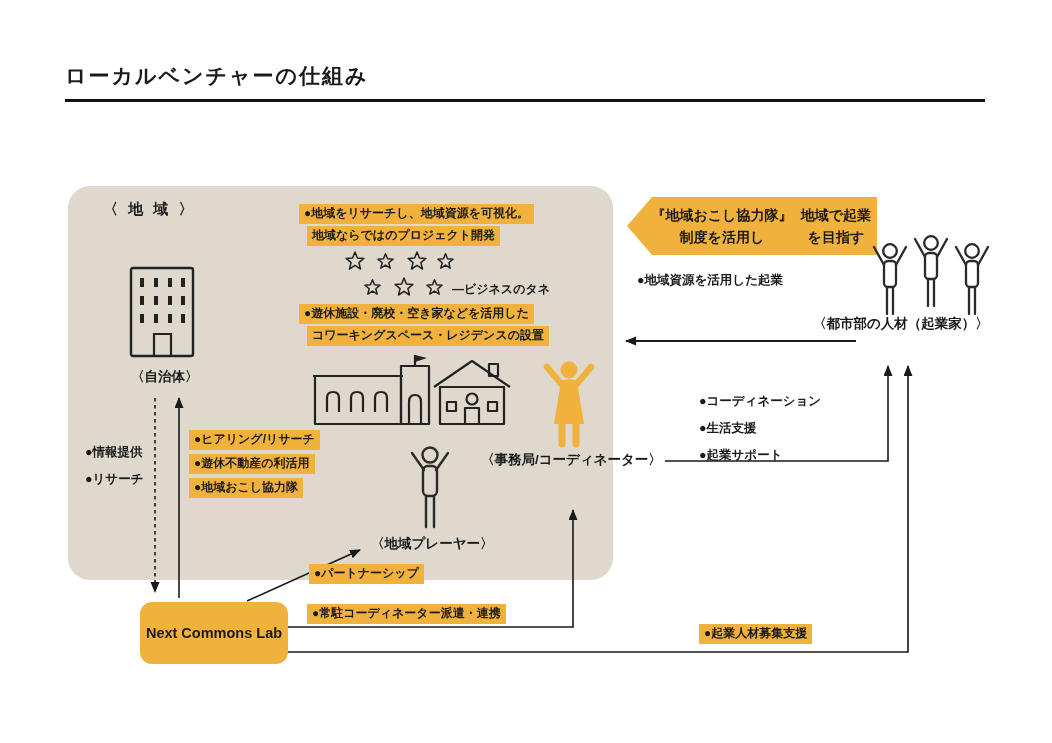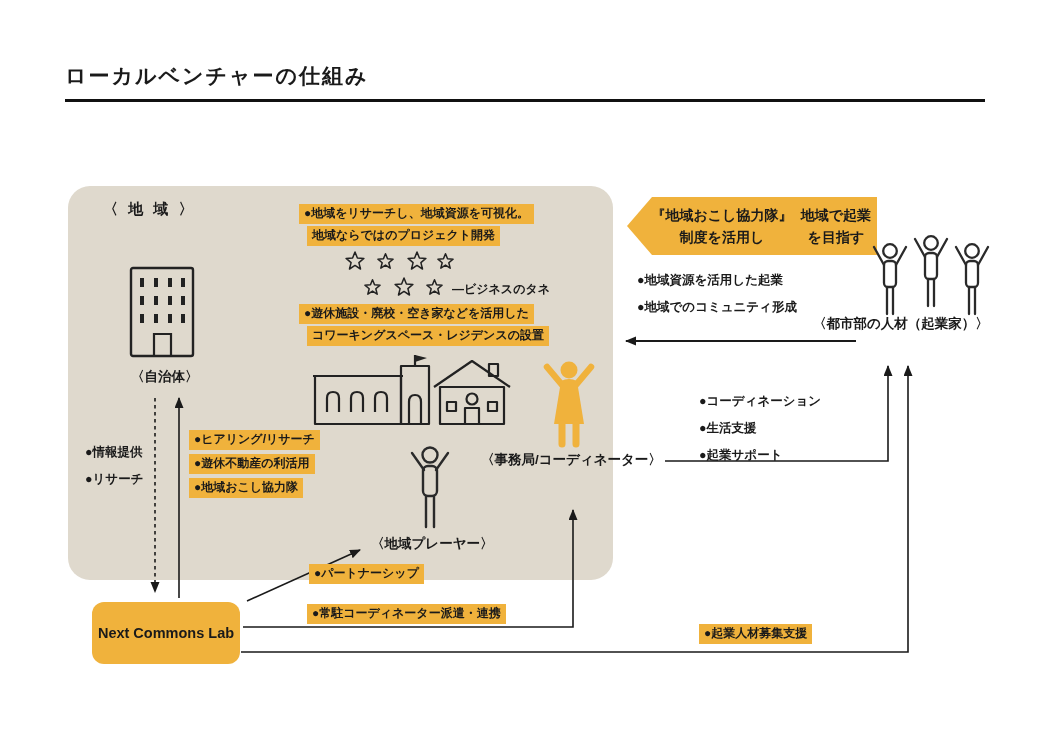--- a/index.html
+++ b/index.html
@@ -11,21 +11,21 @@
   .title-rule { background:#111; height:3px; }
   .region-panel { background:#DFD9CD; border-radius:22px; }
   .region-label { font-size:15px; font-weight:700; letter-spacing:3px; }
   .hl { background:#F0B23C; padding:2px 5px 3px; font-weight:700; font-size:12px;
         line-height:1.25; display:inline-block; white-space:nowrap; }
   .plain { font-weight:700; font-size:12.5px; white-space:nowrap; }
   .lbl { font-weight:700; font-size:13.5px; white-space:nowrap; }
   .vlist .hl { display:table; margin-bottom:4px; }
   .vlist .plain { display:block; margin-bottom:10px; }
   .ncl-box { background:#F0B23C; border-radius:12px; display:flex; align-items:center;
-             justify-content:center; font-weight:700; font-size:14.5px; color:#1a1a1a; }
+             justify-content:center; font-weight:700; font-size:14.5px; color:#1a1a1a;margin-left:48px; }
   .banner { background:#F0B23C; clip-path:polygon(0 50%, 10% 0, 100% 0, 100% 100%, 10% 100%);
             display:flex; align-items:center; justify-content:center;
             font-weight:700; font-size:14px; line-height:22px; padding-left:22px; text-align:center; }
   svg.icon { display:block; }
   svg.icon * { vector-effect:non-scaling-stroke; }
   .arrows { position:absolute; left:0; top:0; pointer-events:none; }
 </style>
 </head>
 <body>
 
@@ -166,21 +166,20 @@
   <span class="abs hl" style="left:307px; top:604px;">●常駐コーディネーター派遣・連携</span>
   <span class="abs hl" style="left:699px; top:624px;">●起業人材募集支援</span>
 
   <div class="abs banner" style="left:627px; top:197px; width:250px; height:58px;">
     <div>『地域おこし協力隊』制度を活用し</div>
     <div>地域で起業を目指す</div>
   </div>
 
   <div class="abs vlist" style="left:637px; top:272px;">
     <span class="plain">●地域資源を活用した起業</span>
-    <span class="plain">●地域でのコミュニティ形成</span>
   </div>
 
   <svg class="abs icon" style="left:868px; top:228px;" width="125" height="102" viewBox="0 0 125 102">
     <defs>
       <g id="uperson" fill="none" stroke="#2a2a2a" stroke-width="2.3" stroke-linecap="round">
         <circle cx="18" cy="13" r="6.8"></circle>
         <line x1="12" y1="27" x2="2" y2="9"></line>
         <line x1="24" y1="27" x2="34" y2="9"></line>
         <rect x="12" y="23" width="12" height="26" rx="4"></rect>
         <line x1="15" y1="49" x2="15" y2="76"></line>

